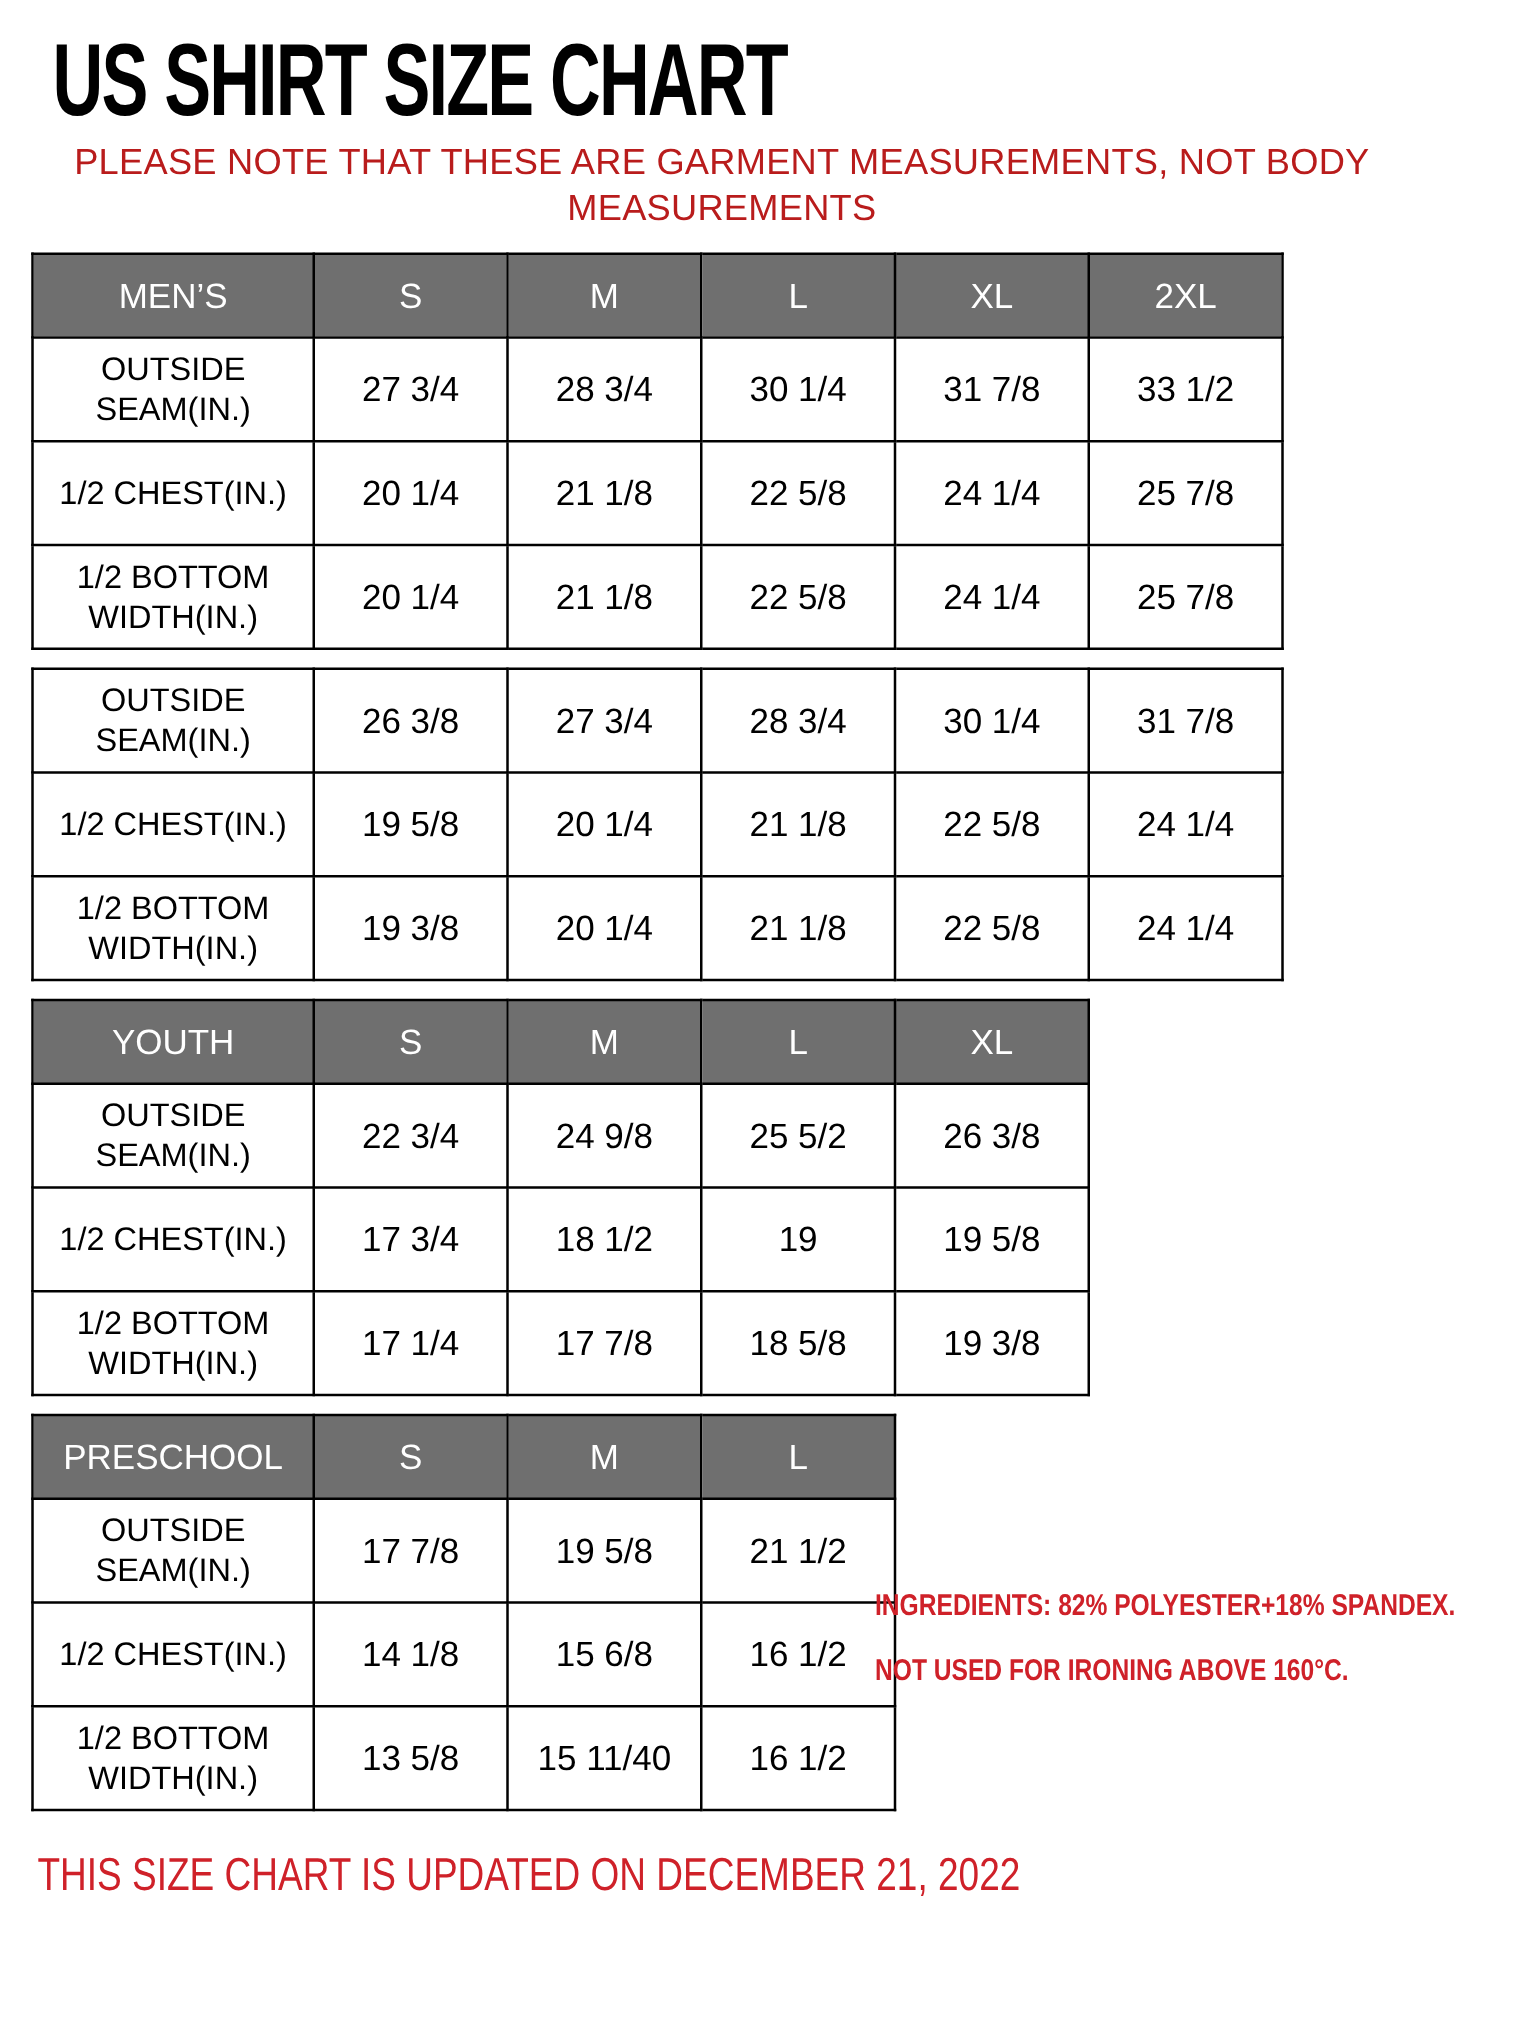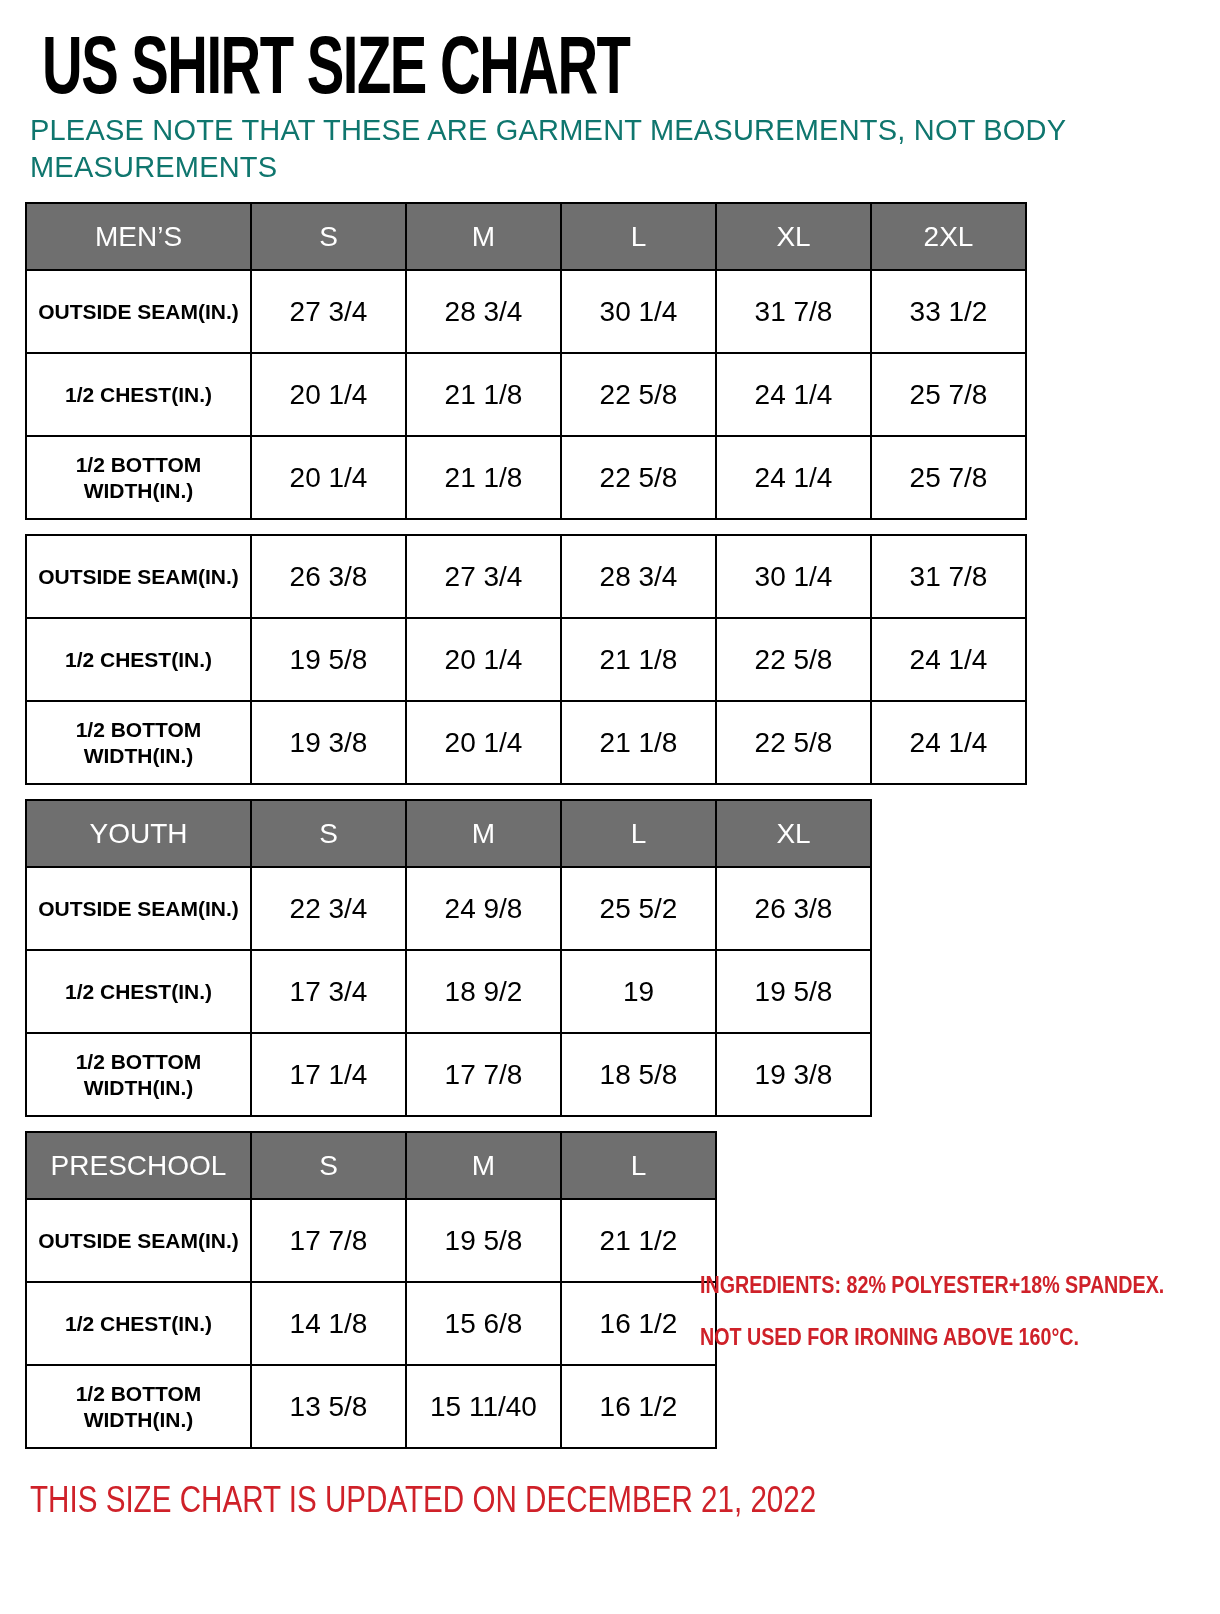--- a/index.html
+++ b/index.html
@@ -21,22 +21,23 @@
     display: inline-block;
     transform: scale(0.74, 1.08);
     transform-origin: left top;
     line-height: 0.95;
   }
   .note {
     margin: 14px 0 16px 30px;
     width: 1095px;
     font-size: 29px;
     line-height: 1.28;
-    color: #0f766e;
+    color: #b91c1c;
     letter-spacing: 0.2px;
+    text-align: center;
   }
   table.size-table {
     border-collapse: collapse;
     table-layout: fixed;
     margin: 14px 0 0 25px;
     font-size: 28px;
     color: #000;
   }
   table.size-table th, table.size-table td {
     border: 2px solid #000;
@@ -46,21 +47,21 @@
     overflow: hidden;
   }
   table.size-table th {
     background: #6f6f6f;
     color: #ffffff;
     font-weight: 400;
     height: 67px;
     font-size: 28px;
   }
   table.size-table td { height: 83px; }
-  td.lbl { line-height: 1.22; font-size: 21px; font-weight: bold; }
+  td.lbl { line-height: 1.22; font-size: 26px; }
   col.c-label { width: 225px; }
   col.c-size  { width: 155px; }
   .preschool-wrap { position: relative; }
   .ingredients {
     position: absolute;
     left: 700px;
     top: 128px;
     color: #cf2129;
     font-weight: 700;
     font-size: 24px;
@@ -192,21 +193,21 @@
   <tr>
     <td class="lbl">OUTSIDE SEAM(IN.)</td>
     <td>22 3/4</td>
     <td>24 9/8</td>
     <td>25 5/2</td>
     <td>26 3/8</td>
   </tr>
   <tr>
     <td class="lbl">1/2 CHEST(IN.)</td>
     <td>17 3/4</td>
-    <td>18 9/2</td>
+    <td>18 1/2</td>
     <td>19</td>
     <td>19 5/8</td>
   </tr>
   <tr>
     <td class="lbl">1/2 BOTTOM WIDTH(IN.)</td>
     <td>17 1/4</td>
     <td>17 7/8</td>
     <td>18 5/8</td>
     <td>19 3/8</td>
   </tr>

